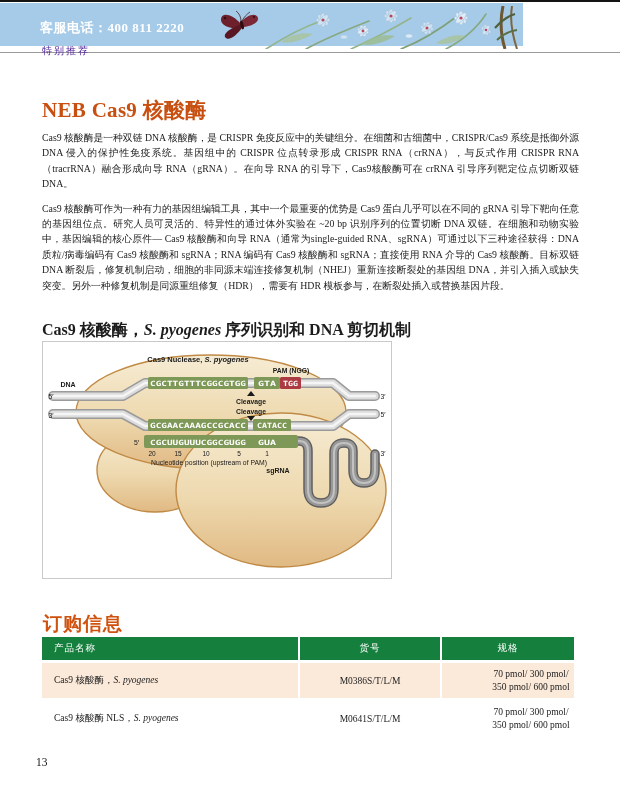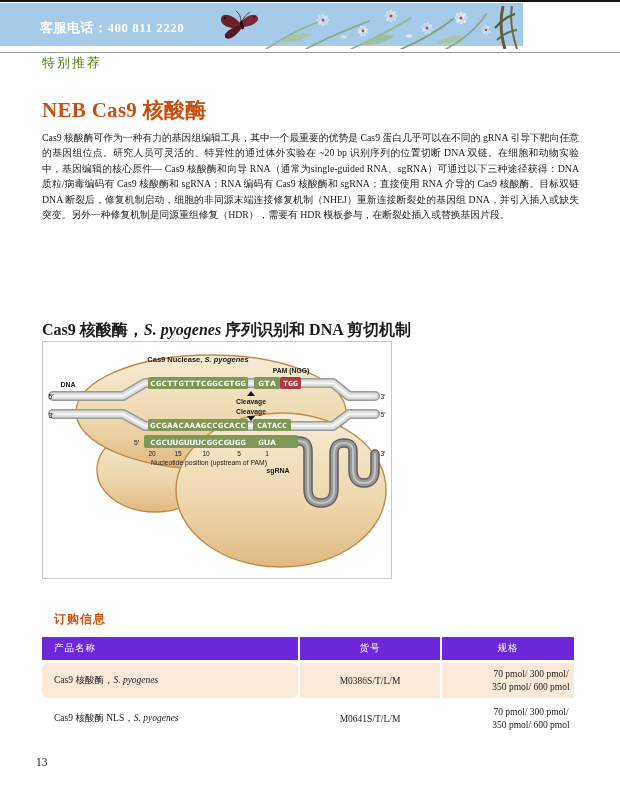--- a/index.html
+++ b/index.html
@@ -5,36 +5,36 @@
   html,body{margin:0;padding:0;background:#fff;}
   .page{position:relative;width:620px;height:786px;background:#fff;overflow:hidden;
         font-family:"Liberation Serif","DejaVu Serif",serif;color:#1c1c1c;}
   .abs{position:absolute;}
   .top-rule{top:0;left:0;width:620px;height:2px;background:#141414;}
   .band{top:3px;left:0;width:523px;height:43px;background:#a6cbe8;}
   .phone{left:40px;top:3px;height:43px;line-height:43px;color:#fff;font-weight:bold;
          font-size:13px;letter-spacing:.5px;}
   .floral{right:0;top:3px;width:312px;height:43px;}
   .header-rule{top:52px;left:0;width:620px;height:1px;background:#9a9a9a;}
-  .eyebrow{left:42px;top:54px;font-size:13px;color:#4d7c0f;letter-spacing:2px;}
+  .eyebrow{left:42px;top:44px;font-size:10px;color:#4c1d95;letter-spacing:2px;}
   .page-title{left:42px;top:96px;font-size:21px;font-weight:bold;color:#c84f10;letter-spacing:.3px;}
   .intro{left:42px;top:130px;width:537px;font-size:9.8px;line-height:15.4px;text-align:justify;}
   .intro p{margin:0;}
-  .intro p + p{margin-top:18px;}
+  .intro p + p{margin-top:9px;}
   .fig-caption{left:42px;top:320px;font-size:16px;font-weight:bold;}
   .figure-box{left:42px;top:341px;width:348px;height:236px;border:1px solid #c9c9c9;background:#fff;}
-  .ordering-title{left:54px;top:611px;font-size:12px;font-weight:bold;color:#d0520f;letter-spacing:1px;}
+  .ordering-title{left:43px;top:611px;font-size:19px;font-weight:bold;color:#d0520f;letter-spacing:1px;}
   table.ordering{position:absolute;left:40px;top:634px;width:536px;border-collapse:separate;
                  border-spacing:2px 3px;font-size:9.5px;}
-  table.ordering th{background:#6d28d9;color:#fff;font-weight:normal;height:21px;font-size:9.5px;letter-spacing:1px;}
+  table.ordering th{background:#15803d;color:#fff;font-weight:normal;height:21px;font-size:9.5px;letter-spacing:1px;}
   table.ordering td{height:33px;vertical-align:middle;color:#222;}
   .col-name{width:48.5%;}
   .col-cat{width:26.5%;margin-left:20px;}
   .col-spec{width:25%;}
-  td.cell-name{text-align:left;padding-left:12px;border-radius:6px;}
+  td.cell-name{text-align:left;padding-left:12px;}
   th.col-name{text-align:left;padding-left:12px;font-weight:normal;}
   td.cell-cat{text-align:center;margin-left:27px;}
   td.cell-spec{text-align:center;line-height:12.5px;padding-left:47px;}
   tr.row-odd td{background:#fbe9d9;}
   tr.row-even td{background:#ffffff;}
   .page-number{left:36px;top:756px;font-size:11.5px;color:#111;text-align:right;}
   .it{font-style:italic;}
   svg text{user-select:none;}
 </style>
 </head>
@@ -123,20 +123,21 @@
     <div class="abs phone">客服电话：400 811 2220</div>
   </div>
 
   <div class="abs header-rule"></div>
 
   <div class="abs eyebrow">特别推荐</div>
 
   <h1 class="abs page-title" style="margin:0;">NEB Cas9 核酸酶</h1>
 
   <div class="abs intro">
+    <p>Cas9 核酸酶是一种双链 DNA 核酸酶，是 CRISPR 免疫反应中的关键组分。在细菌和古细菌中，CRISPR/Cas9 系统是抵御外源 DNA 侵入的保护性免疫系统。基因组中的 CRISPR 位点转录形成 CRISPR RNA（crRNA），与反式作用 CRISPR RNA（tracrRNA）融合形成向导 RNA（gRNA）。在向导 RNA 的引导下，Cas9核酸酶可在 crRNA 引导序列靶定位点切断双链 DNA。</p>
     <p>Cas9 核酸酶可作为一种有力的基因组编辑工具，其中一个最重要的优势是 Cas9 蛋白几乎可以在不同的 gRNA 引导下靶向任意的基因组位点。研究人员可灵活的、特异性的通过体外实验在 ~20 bp 识别序列的位置切断 DNA 双链。在细胞和动物实验中，基因编辑的核心原件— Cas9 核酸酶和向导 RNA（通常为single-guided RNA、sgRNA）可通过以下三种途径获得：DNA 质粒/病毒编码有 Cas9 核酸酶和 sgRNA；RNA 编码有 Cas9 核酸酶和 sgRNA；直接使用 RNA 介导的 Cas9 核酸酶。目标双链 DNA 断裂后，修复机制启动，细胞的非同源末端连接修复机制（NHEJ）重新连接断裂处的基因组 DNA，并引入插入或缺失突变。另外一种修复机制是同源重组修复（HDR），需要有 HDR 模板参与，在断裂处插入或替换基因片段。</p>
   </div>
 
   <div class="abs fig-caption"><span>Cas9 核酸酶，</span><span class="it">S. pyogenes</span><span> 序列识别和 DNA 剪切机制</span></div>
 
   <div class="abs figure-box">
     <svg viewBox="0 0 348 236" width="348" height="236">
       <defs>
         <linearGradient id="blobGrad" x1="0" y1="0" x2="0" y2="1">
           <stop offset="0" stop-color="#f6ecd4"></stop>

